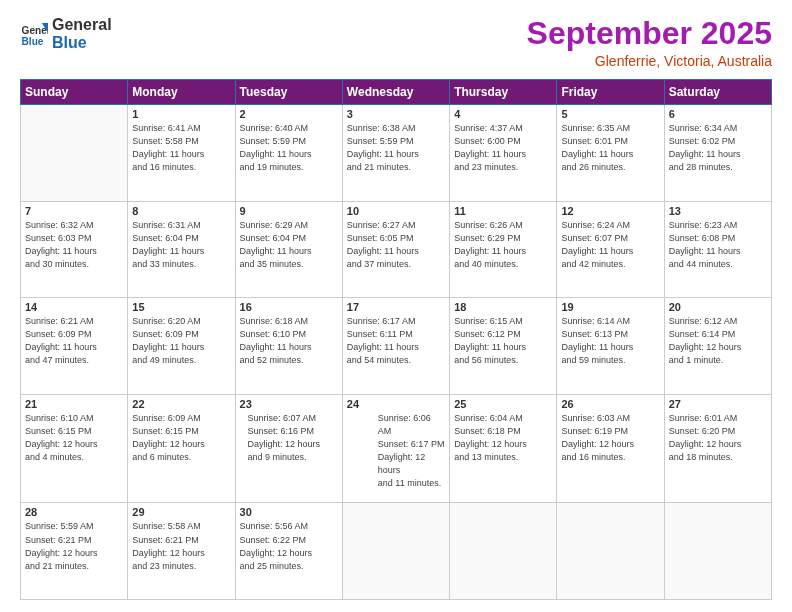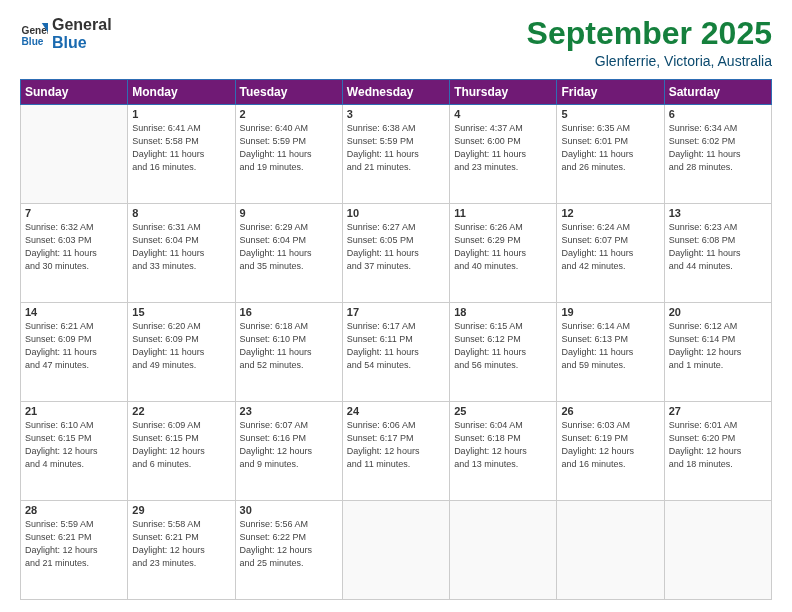--- a/index.html
+++ b/index.html
@@ -31,26 +31,26 @@
     .logo-icon {
       width: 28px;
       height: 28px;
     }
     .title-block {
       text-align: right;
     }
     .month-title {
       font-size: 32px;
       font-weight: bold;
-      color: #15803d;
+      color: #a21caf;
       line-height: 1.1;
     }
     .location {
       font-size: 14px;
-      color: #0c4a6e;
+      color: #c2410c;
       margin-top: 2px;
     }
     .calendar {
       flex: 1;
       border: 1px solid #ccc;
       border-collapse: collapse;
       width: 100%;
       table-layout: fixed;
     }
     .calendar th {
@@ -278,28 +278,28 @@
           </td>
           <td>
             <span class="day-num">22</span>
             <div class="day-info" style="white-space: pre-line;">Sunrise: 6:09 AM
 Sunset: 6:15 PM
 Daylight: 12 hours
 and 6 minutes.</div>
           </td>
           <td>
             <span class="day-num">23</span>
-            <div class="day-info" style="white-space: pre-line;">Sunrise: 6:07 AM
+            <div class="day-info" style="white-space: pre-line; margin-left: 8px;">Sunrise: 6:07 AM
 Sunset: 6:16 PM
 Daylight: 12 hours
 and 9 minutes.</div>
           </td>
           <td>
             <span class="day-num">24</span>
-            <div class="day-info" style="white-space: pre-line;">Sunrise: 6:06 AM
+            <div class="day-info" style="white-space: pre-line; margin-left: 31px;">Sunrise: 6:06 AM
 Sunset: 6:17 PM
 Daylight: 12 hours
 and 11 minutes.</div>
           </td>
           <td>
             <span class="day-num">25</span>
             <div class="day-info" style="white-space: pre-line;">Sunrise: 6:04 AM
 Sunset: 6:18 PM
 Daylight: 12 hours
 and 13 minutes.</div>

